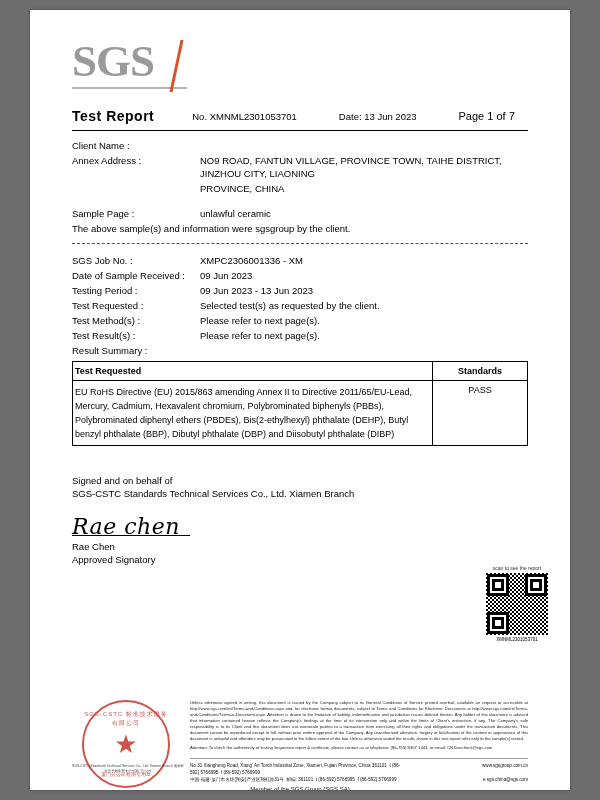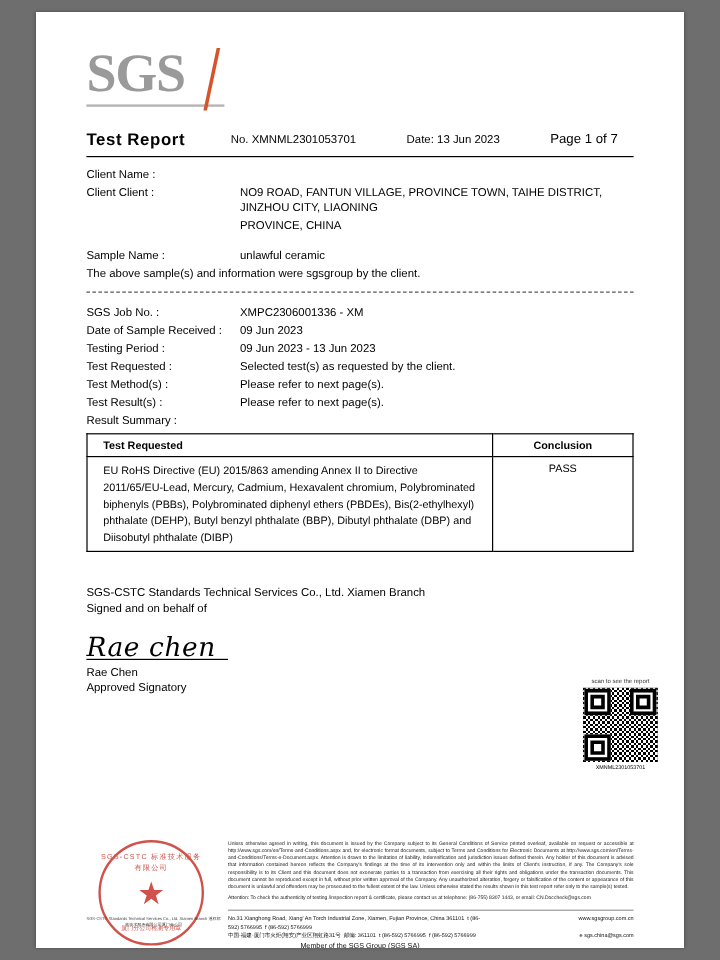--- a/index.html
+++ b/index.html
@@ -103,21 +103,21 @@
 
   
   table.result {
     width: 100%;
     border-collapse: collapse;
     margin-top: 4px;
     font-size: 9px;
   }
   table.result th, table.result td {
     border: 1px solid #000;
-    padding: 4px 13px;
+    padding: 4px 2px;
     vertical-align: top;
     text-align: left;
   }
   table.result th { font-weight: bold; font-size: 9px; }
   table.result th.concl, table.result td.concl {
     width: 90px;
     text-align: center;
   }
   table.result td.req { line-height: 14px; }
 
@@ -264,32 +264,32 @@
       </span>
       <span class="title-page">Page 1 of 7</span>
     </div>
 
     <hr class="hr">
 
     <div class="field">
       <div class="lbl">Client Name :</div>
     </div>
     <div class="field">
-      <div class="lbl">Client Client :</div>
+      <div class="lbl">Annex Address :</div>
       <div class="val">NO9 ROAD, FANTUN VILLAGE, PROVINCE TOWN, TAIHE DISTRICT, JINZHOU CITY, LIAONING</div>
     </div>
     <div class="field">
       <div class="lbl"></div>
       <div class="val">PROVINCE, CHINA</div>
     </div>
 
     <div class="section-gap"></div>
 
     <div class="field">
-      <div class="lbl">Sample Name :</div>
+      <div class="lbl">Sample Page :</div>
       <div class="val">unlawful ceramic</div>
     </div>
     <div class="line-block">The above sample(s) and information were sgsgroup by the client.</div>
 
     <hr class="hr-dash">
 
     <div class="field">
       <div class="lbl">SGS Job No. :</div>
       <div class="val">XMPC2306001336 - XM</div>
     </div>
@@ -315,34 +315,34 @@
     </div>
     <div class="field">
       <div class="lbl">Result Summary :</div>
       <div class="val"></div>
     </div>
 
     <table class="result">
       <thead>
         <tr>
           <th>Test Requested</th>
-          <th class="concl">Conclusion</th>
+          <th class="concl">Standards</th>
         </tr>
       </thead>
       <tbody>
         <tr>
           <td class="req">EU RoHS Directive (EU) 2015/863 amending Annex II to Directive 2011/65/EU-Lead, Mercury, Cadmium, Hexavalent chromium, Polybrominated biphenyls (PBBs), Polybrominated diphenyl ethers (PBDEs), Bis(2-ethylhexyl) phthalate (DEHP), Butyl benzyl phthalate (BBP), Dibutyl phthalate (DBP) and Diisobutyl phthalate (DIBP)</td>
           <td class="concl">PASS</td>
         </tr>
       </tbody>
     </table>
 
     <div class="sig-block">
+      <div>Signed and on behalf of</div>
       <div>SGS-CSTC Standards Technical Services Co., Ltd. Xiamen Branch</div>
-      <div>Signed and on behalf of</div>
       <div class="sig-name">Rae chen</div>
       <div class="sig-line"></div>
       <div class="sig-sub">Rae Chen</div>
       <div class="sig-sub">Approved Signatory</div>
     </div>
 
   </div>
 
   <div class="qr-area">
     <div class="qr-cap">scan to see the report</div>

